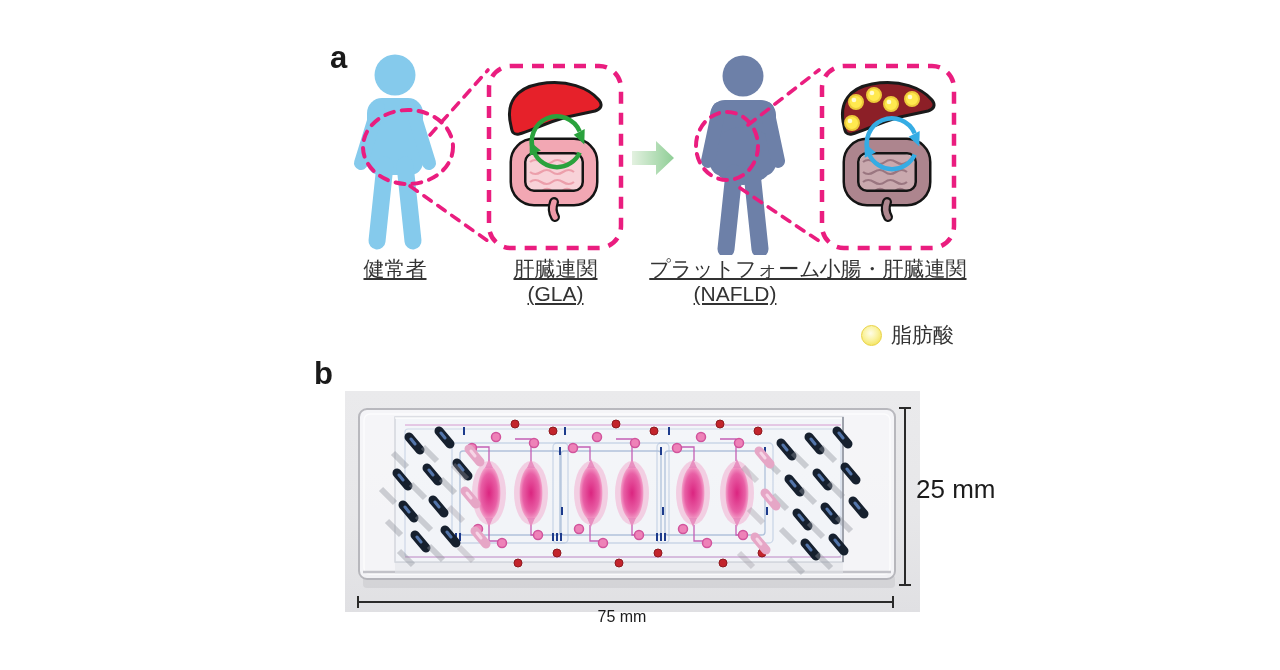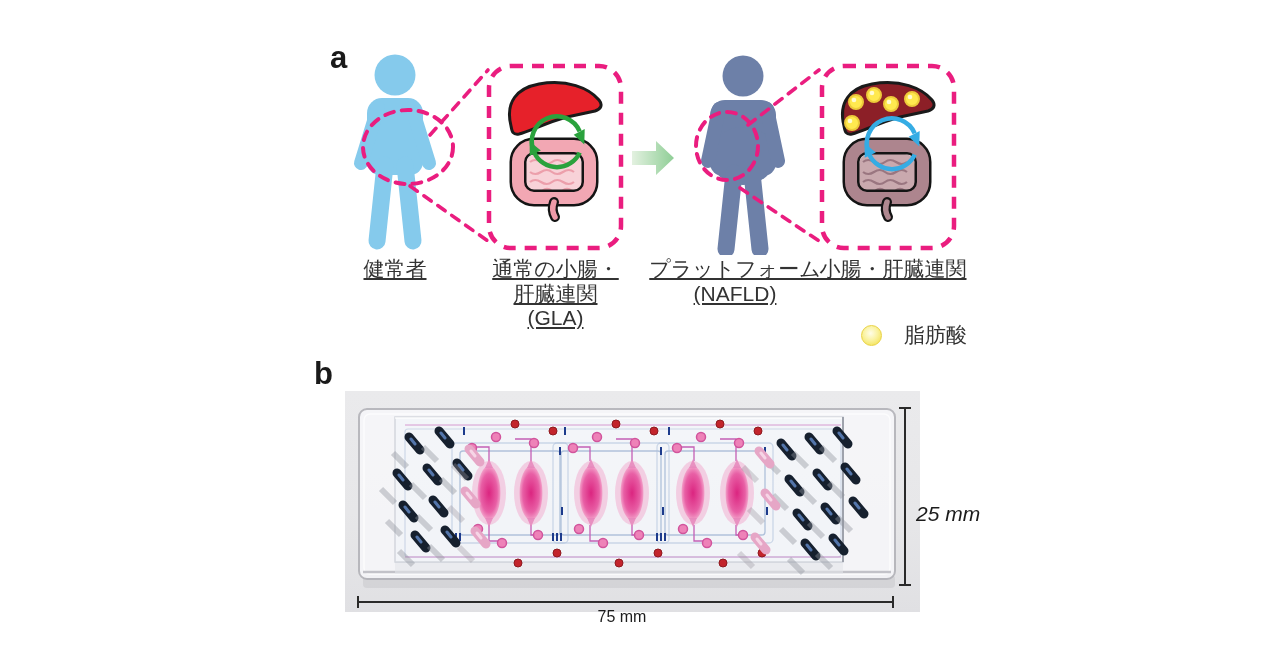--- a/index.html
+++ b/index.html
@@ -6,21 +6,21 @@
   .canvas {
     position:relative; width:1280px; height:670px; background:#ffffff;
     font-family:"Liberation Sans","DejaVu Sans",sans-serif; overflow:hidden;
   }
   .abs { position:absolute; }
   .panel-label { font-weight:bold; font-size:31px; color:#1a1a1a; line-height:1; }
   .cap { font-size:21px; color:#333333; text-align:center; line-height:24.5px;text-decoration:underline; }
   .cap span { display:block; }
   .fig-title { font-size:21px; color:#2b2b2b; white-space:nowrap; }
   .dim-label { font-size:16px; color:#1c1c1c; white-space:nowrap; }
-  .legend { display:flex; align-items:center; gap:22px; }
+  .legend { display:flex; align-items:center; gap:9px; }
   .legend-dot {
     width:19px; height:19px; border-radius:50%;
     background:radial-gradient(circle at 45% 38%, #fffde8 0%, #faf2a0 45%, #f1dc3c 100%);
     border:1px solid #e9d243;
   }
   .legend-text { font-size:21px; color:#333333; }
   .photo {
     background:linear-gradient(180deg,#eaeaec 0%, #e7e7e9 55%, #e0e0e3 100%);
   }
 </style>
@@ -144,21 +144,20 @@
       </g>
       <polygon points="101.3,84.4 101.7,69.1 90.7,74.7" fill="#35ace4"></polygon>
       <polygon points="46.7,81.6 46.7,95.7 57.9,90.5" fill="#35ace4"></polygon>
     </g>
   </svg>
 
   <div class="abs cap" style="left:330px; top:257px; width:130px;">
     <span>健常者</span>
   </div>
   <div class="abs cap" style="left:473px; top:257px; width:165px;">
-    <span>通常の小腸・</span>
     <span>肝臓連関</span>
     <span>(GLA)</span>
   </div>
   <div class="abs cap" style="left:645px; top:257px; width:180px;">
     <span>プラットフォーム</span>
     <span>(NAFLD)</span>
   </div>
   <div class="abs cap" style="left:808px; top:257px; width:170px;">
     <span>小腸・肝臓連関</span>
   </div>
@@ -328,15 +327,15 @@
       </g>
       <g stroke="#2a2a2a" stroke-width="2">
         <path d="M560,17 V194"></path>
           <path d="M554,17 H566"></path>
           <path d="M554,194 H566"></path>
       </g>
     </svg>
   </div>
 
   <div class="abs dim-label" style="left:567px; top:608px; width:110px; text-align:center;">75 mm</div>
-  <div class="abs dim-label" style="left:916px; top:502px; font-size:21px;font-style:italic;">25 mm</div>
+  <div class="abs dim-label" style="left:916px; top:474px; font-size:26px;">25 mm</div>
 
 </div>
 
 </body></html>

